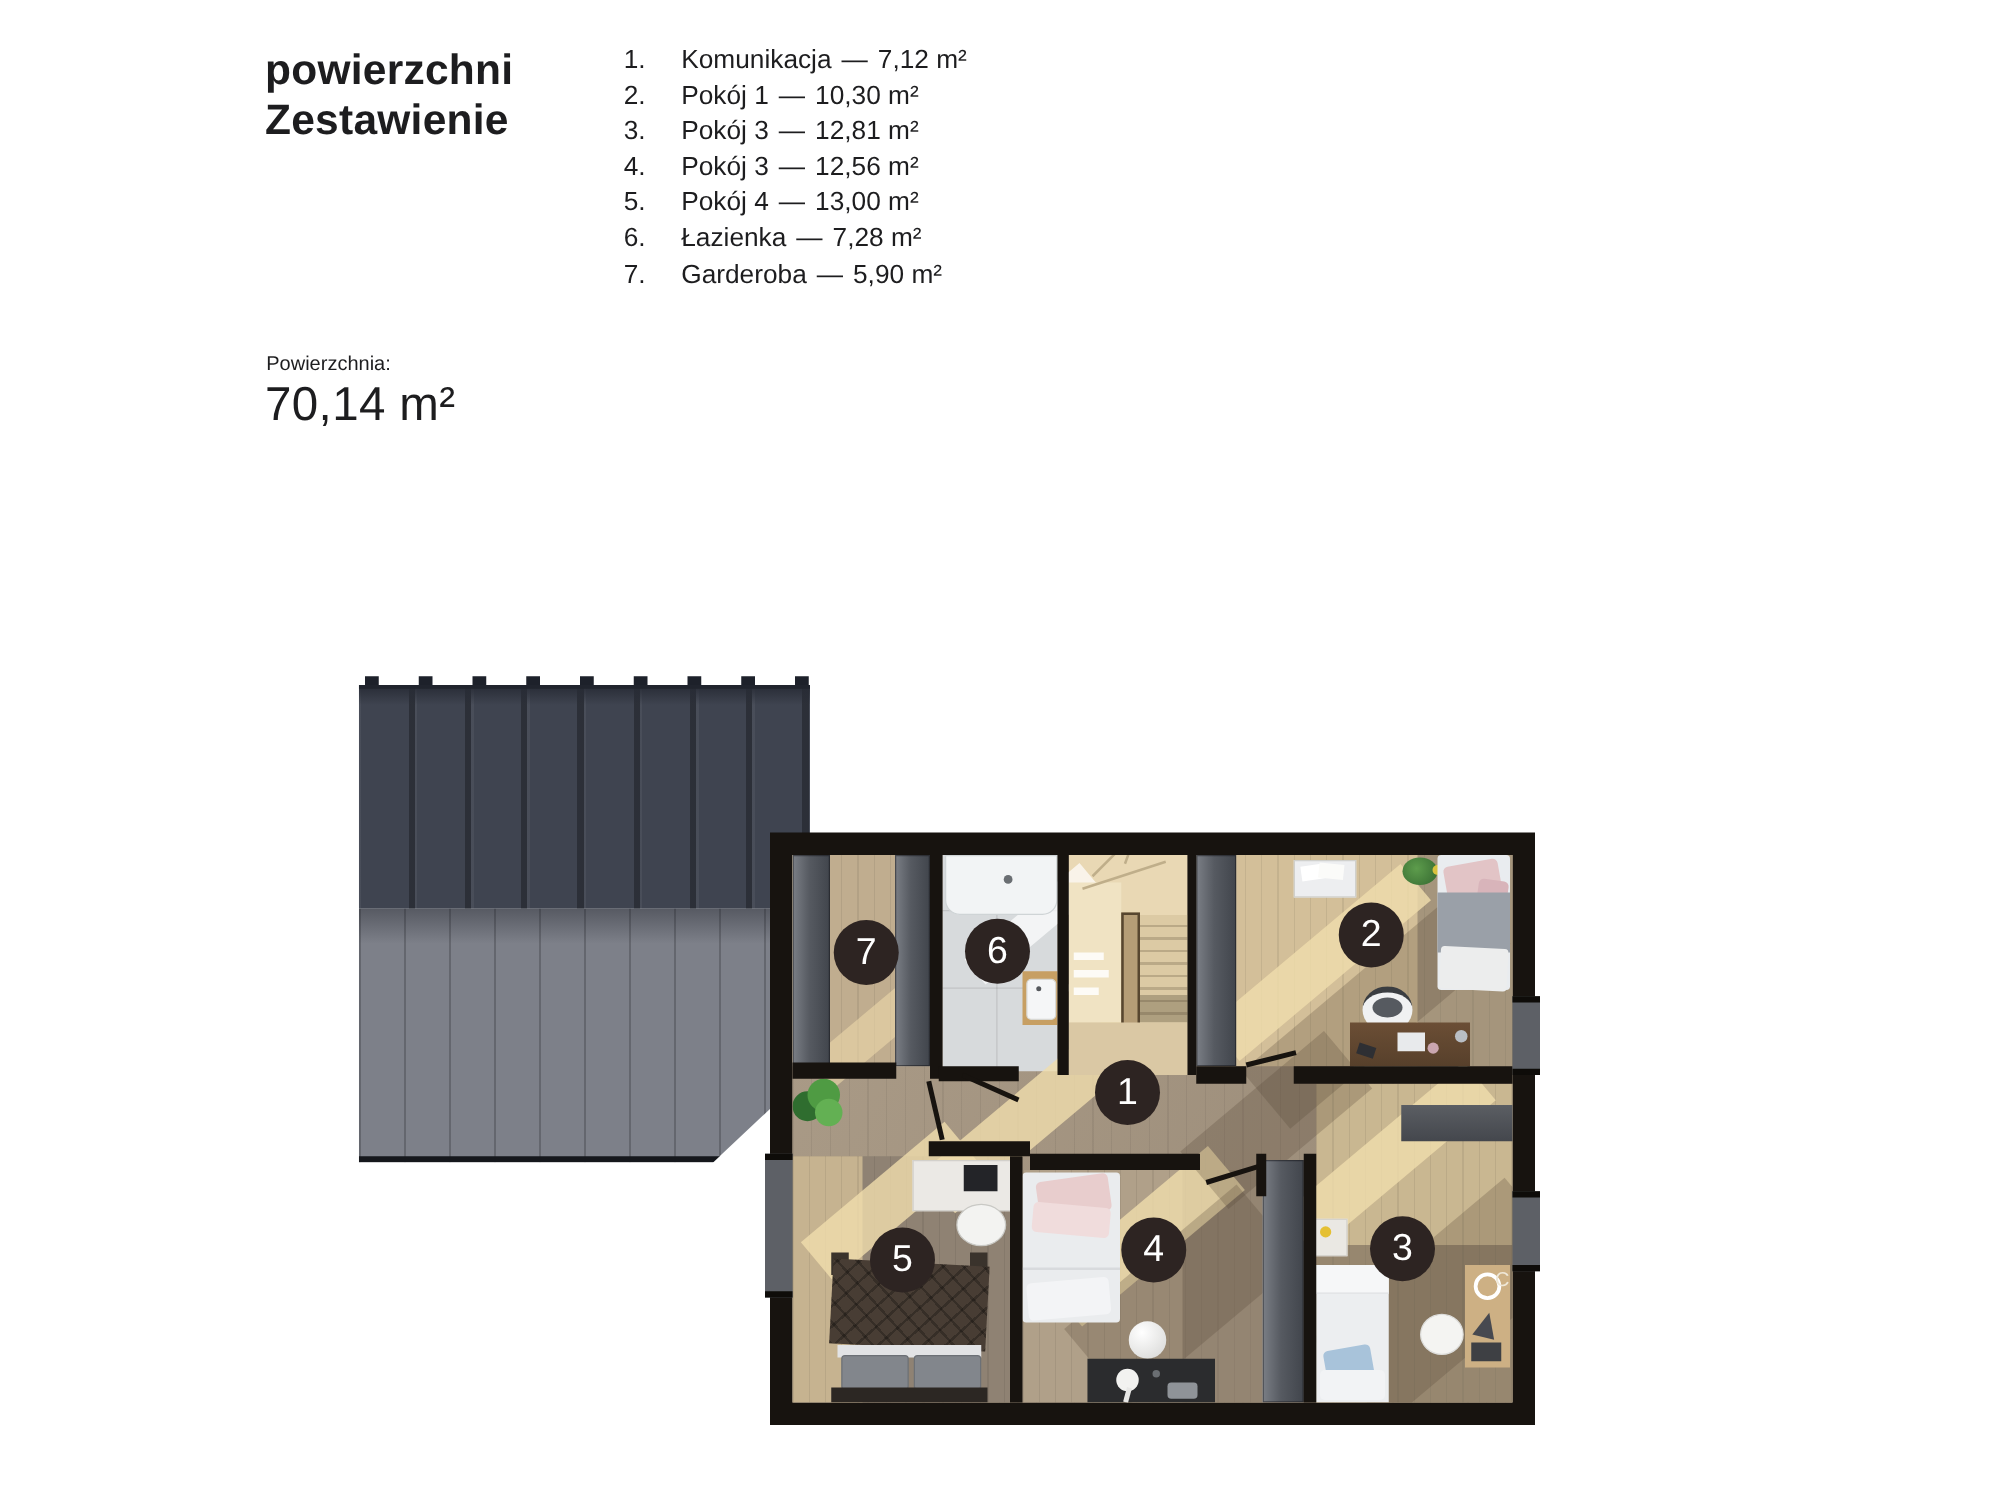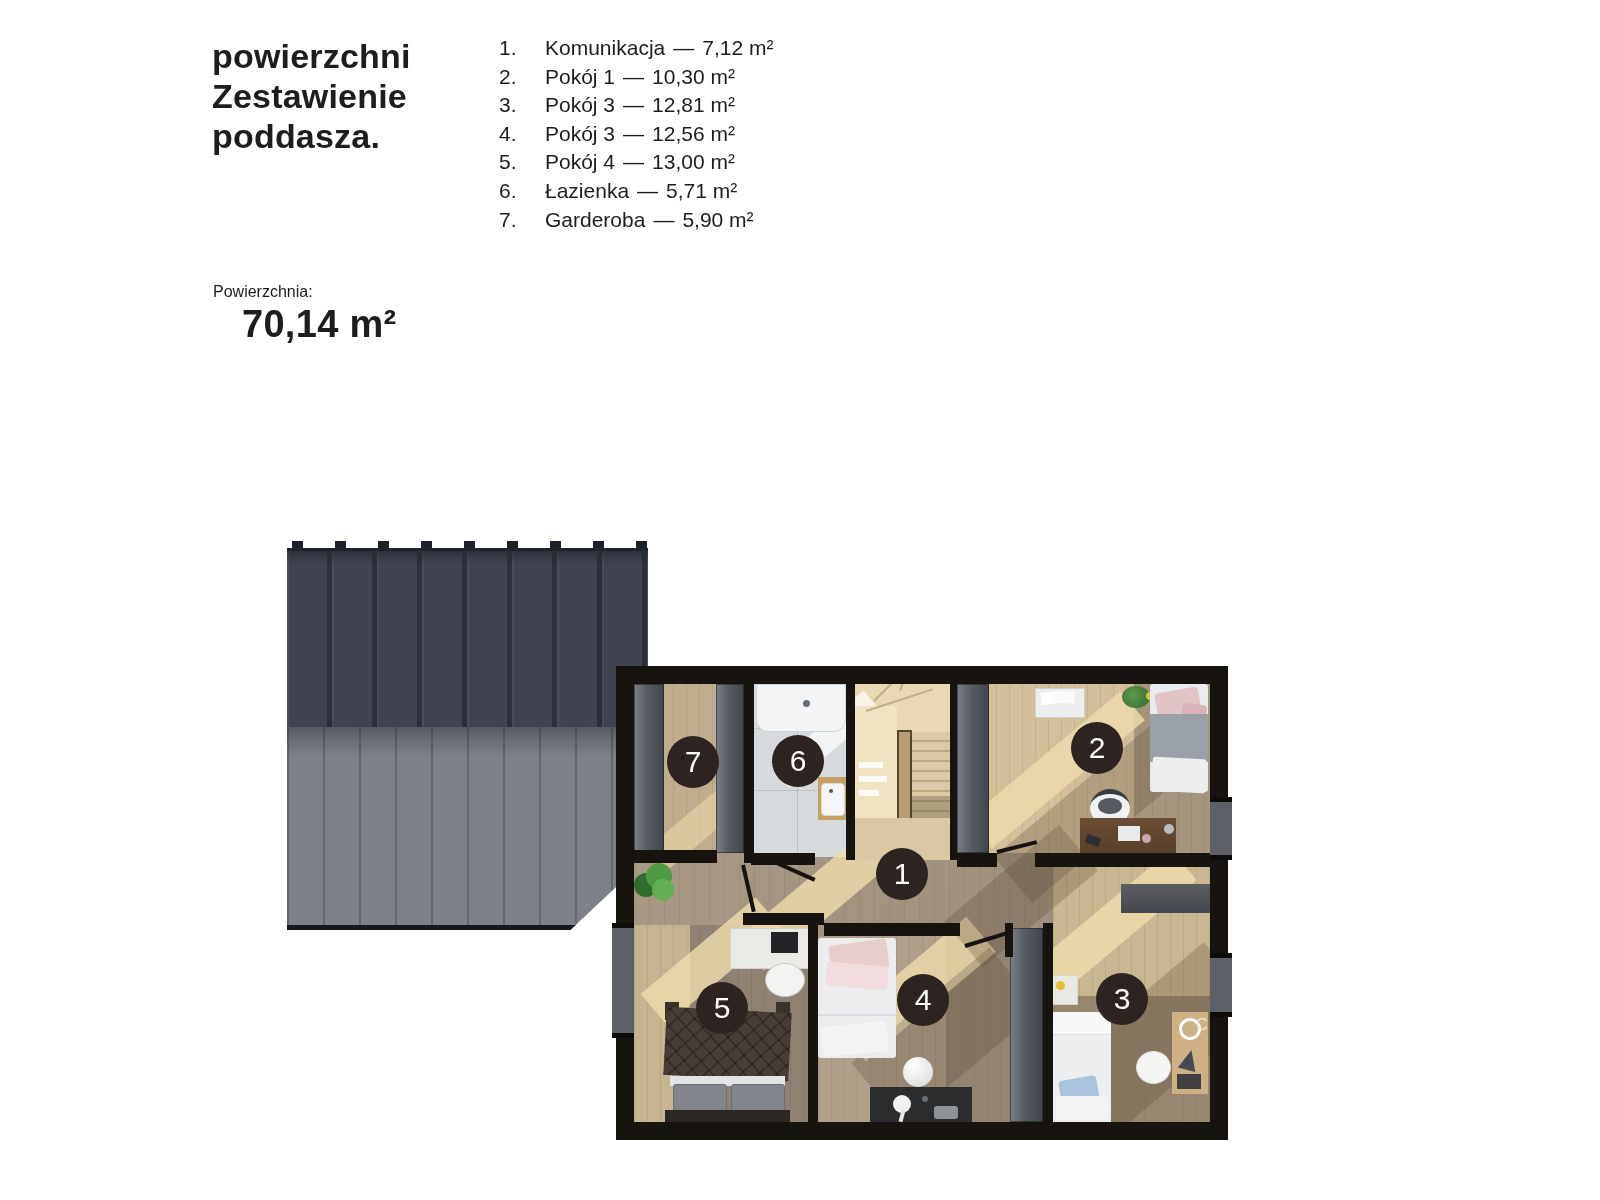--- a/index.html
+++ b/index.html
@@ -6,21 +6,21 @@
   body{width:1600px;height:1200px;position:relative;background:#ffffff;overflow:hidden;
        font-family:"Liberation Sans",sans-serif;color:#1d1d1f;}
   .a{position:absolute;}
   
   .title{left:212px;top:36px;font-size:34px;line-height:40px;font-weight:600;letter-spacing:.2px;}
   .legend{left:499px;top:34px;font-size:21px;line-height:28.6px;}
   .legend-row{display:flex;white-space:pre;}
   .legend-num{width:46px;}
   .legend-dash{margin:0 8px;}
   .area-label{left:213px;top:283px;font-size:16px;}
-  .area-value{left:212px;top:303px;font-size:38px;font-weight:700;letter-spacing:.3px;margin-left:30px;}
+  .area-value{left:212px;top:303px;font-size:38px;font-weight:400;letter-spacing:.3px;}
   
   #roof{left:287px;top:548px;width:361px;height:382px;z-index:1;
         clip-path:polygon(0 0,100% 0,100% 80.9%,78.5% 100%,0 100%);}
   .roof-dark{left:0;top:0;width:361px;height:179px;background-color:#3f4450;
      background-image:linear-gradient(180deg,#272b35 0,rgba(39,43,53,0) 16px),
        repeating-linear-gradient(90deg,rgba(255,255,255,.05) 0 2px,rgba(0,0,0,0) 2px 40px,rgba(0,0,0,.30) 40px 45px);}
   .roof-light{left:0;top:179px;width:361px;height:203px;background-color:#7d8089;
      background-image:linear-gradient(180deg,rgba(25,28,36,.38) 0,rgba(25,28,36,0) 28px),
        repeating-linear-gradient(90deg,rgba(0,0,0,.20) 0 2px,rgba(0,0,0,0) 2px 36px);}
   .roof-topline{left:0;top:0;width:361px;height:3px;background:#20242d;}
@@ -42,30 +42,29 @@
   .shade{background:rgba(84,68,54,.26);transform:rotate(-40deg);}
   .wrd{background:linear-gradient(90deg,#7b7f86 0%,#565a61 45%,#41454c 100%);box-shadow:inset 0 0 0 1px rgba(20,20,24,.5);}
   .circle{border-radius:50%;}
 </style>
 </head>
 <body>
 
 <div class="a title">
   <div>powierzchni</div>
   <div>Zestawienie</div>
-  <div>poddasza.</div>
 </div>
 
 <div class="a legend">
   <div class="legend-row"><span class="legend-num">1.</span><span>Komunikacja</span><span class="legend-dash">—</span><span>7,12 m²</span></div>
   <div class="legend-row"><span class="legend-num">2.</span><span>Pokój 1</span><span class="legend-dash">—</span><span>10,30 m²</span></div>
   <div class="legend-row"><span class="legend-num">3.</span><span>Pokój 3</span><span class="legend-dash">—</span><span>12,81 m²</span></div>
   <div class="legend-row"><span class="legend-num">4.</span><span>Pokój 3</span><span class="legend-dash">—</span><span>12,56 m²</span></div>
   <div class="legend-row"><span class="legend-num">5.</span><span>Pokój 4</span><span class="legend-dash">—</span><span>13,00 m²</span></div>
-  <div class="legend-row"><span class="legend-num">6.</span><span>Łazienka</span><span class="legend-dash">—</span><span>5,71 m²</span></div>
+  <div class="legend-row"><span class="legend-num">6.</span><span>Łazienka</span><span class="legend-dash">—</span><span>7,28 m²</span></div>
   <div class="legend-row"><span class="legend-num">7.</span><span>Garderoba</span><span class="legend-dash">—</span><span>5,90 m²</span></div>
 </div>
 
 <div class="a area-label">Powierzchnia:</div>
 <div class="a area-value">70,14 m²</div>
 
 <div class="a roof-tab" style="left:292px;top:541px;"></div>
 <div class="a roof-tab" style="left:335px;top:541px;"></div>
 <div class="a roof-tab" style="left:378px;top:541px;"></div>
 <div class="a roof-tab" style="left:421px;top:541px;"></div>

